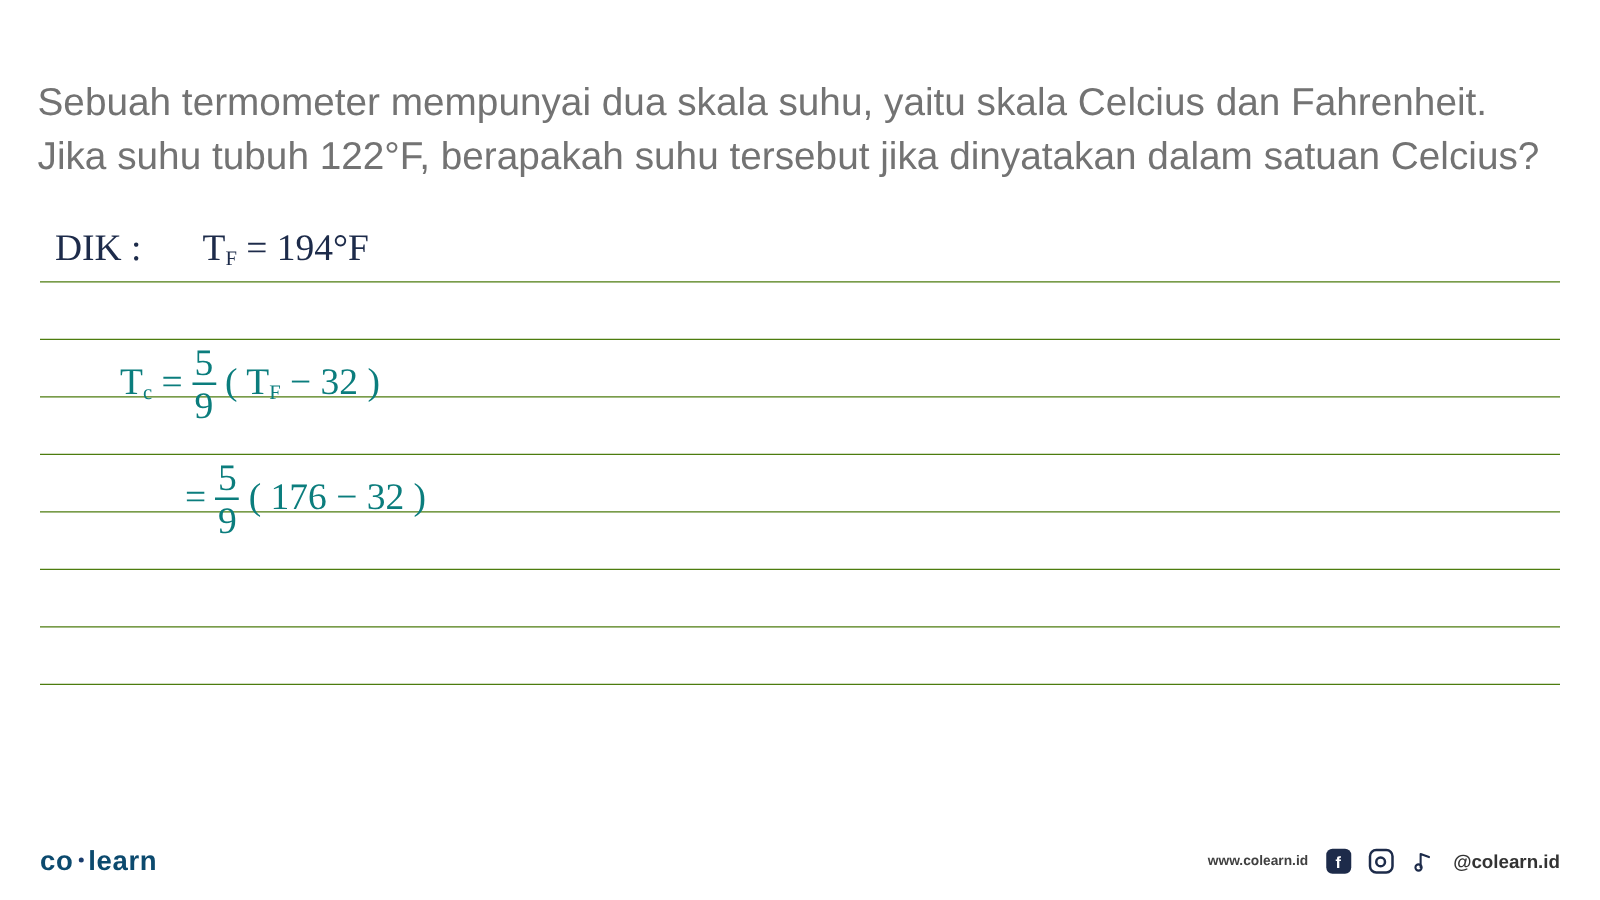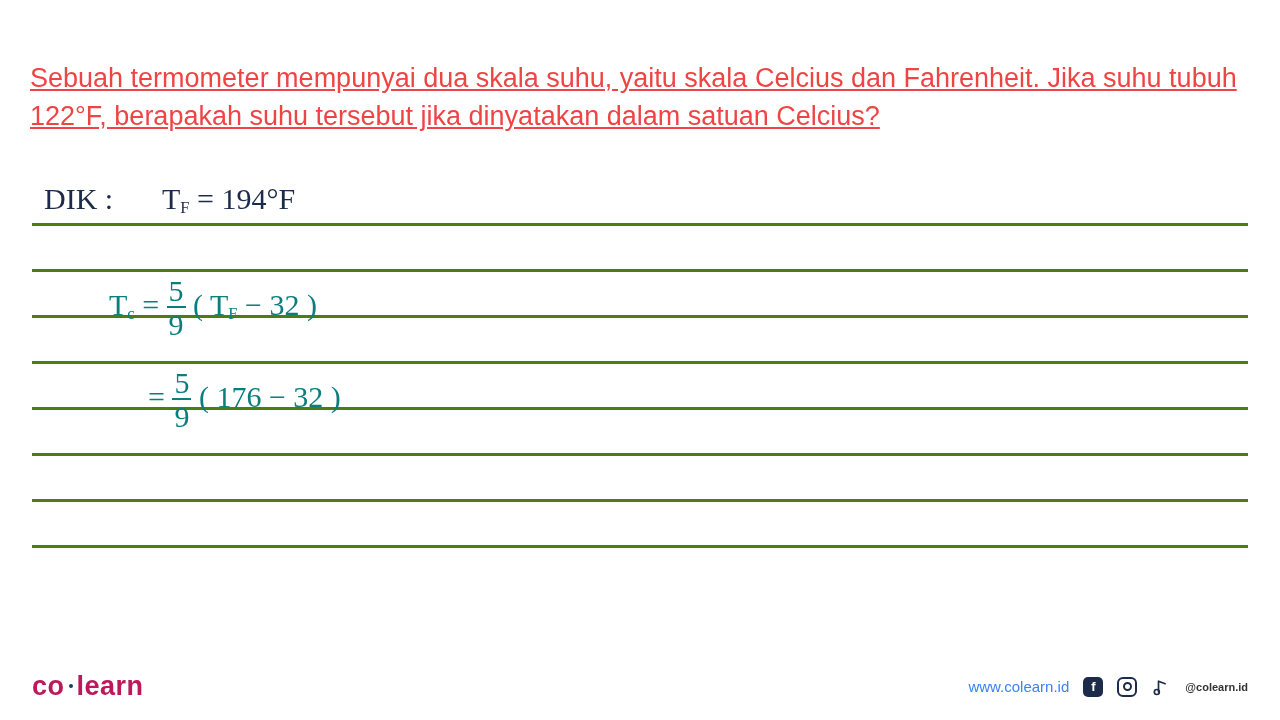--- a/index.html
+++ b/index.html
@@ -1,32 +1,32 @@
 <!DOCTYPE html>
 <html><head>
 <meta charset="utf-8">
 <style>
   * { margin: 0; padding: 0; box-sizing: border-box; }
   html, body { width: 1280px; height: 720px; background: #fff; font-family: "Segoe UI", Arial, sans-serif; overflow: hidden; }
   .page { position: relative; width: 1280px; height: 720px; }
-  .question { position: absolute; left: 30px; top: 60px; width: 1220px; font-size: 27px; line-height: 1.4; color: #ef4444; text-decoration: underline; }
+  .question { position: absolute; left: 30px; top: 60px; width: 1220px; font-size: 31px; line-height: 1.4; color: #737373; }
   .ruled { position: absolute; left: 32px; top: 180px; width: 1216px; }
-  .rule { height: 46px; border-bottom: 3px solid #4d7c0f; position: relative; }
+  .rule { height: 46px; border-bottom: 1px solid #4d7c0f; position: relative; }
   .hw { position: absolute; font-family: "Comic Sans MS", "Bradley Hand", cursive; font-size: 30px; color: #1d2b4a; white-space: nowrap; }
   .hw.teal { color: #0b7d7d; }
   .sub { font-size: 0.55em; vertical-align: -0.25em; }
   .frac { display: inline-block; vertical-align: middle; text-align: center; line-height: 1; }
   .frac .num { display: block; border-bottom: 2px solid currentColor; padding: 0 2px; }
   .frac .den { display: block; padding-top: 2px; }
   .footer { position: absolute; left: 32px; bottom: 18px; width: 1216px; display: flex; align-items: center; justify-content: space-between; }
-  .brand { font-weight: 700; font-size: 27px; color: #be185d; letter-spacing: 0.5px; }
+  .brand { font-weight: 700; font-size: 22px; color: #0c4a6e; letter-spacing: 0.5px; }
   .brand .sep { display: inline-block; width: 4px; height: 4px; background: #1a3c6d; border-radius: 50%; vertical-align: middle; margin: 0 4px 4px 4px; }
   .right-foot { display: flex; align-items: center; gap: 14px; }
-  .url { font-size: 15px; color: #3b82f6; font-weight: 400; }
-  .handle { font-size: 11px; color: #333; font-weight: 600; }
+  .url { font-size: 11px; color: #404040; font-weight: 700; }
+  .handle { font-size: 15px; color: #333; font-weight: 600; }
   .icon-box { width: 20px; height: 20px; background: #1d2b4a; border-radius: 5px; display: inline-flex; align-items: center; justify-content: center; color: #fff; font-weight: 700; font-size: 13px; font-family: Arial, sans-serif; }
   .icon-outline { width: 20px; height: 20px; border: 2px solid #1d2b4a; border-radius: 6px; display: inline-flex; align-items: center; justify-content: center; }
   .icon-outline .inner { width: 9px; height: 9px; border: 2px solid #1d2b4a; border-radius: 50%; }
   .note-icon svg { width: 20px; height: 20px; display: block; }
 </style>
 </head>
 <body>
 
 <div class="page">
 
@@ -34,21 +34,21 @@
 
   <div class="ruled">
     <div class="rule">
       <span class="hw" style="left:12px; top:2px;">DIK :</span>
       <span class="hw" style="left:130px; top:2px;">
         <span>T</span><span class="sub">F</span><span> = 194°F</span>
       </span>
     </div>
     <div class="rule"></div>
     <div class="rule">
-      <span class="hw teal" style="left:77px; top:4px;">
+      <span class="hw teal" style="left:64px; top:4px;">
         <span>T</span><span class="sub">c</span><span> = </span>
         <span class="frac">
           <span class="num">5</span>
           <span class="den">9</span>
         </span>
         <span>( T</span><span class="sub">F</span><span> − 32 )</span>
       </span>
     </div>
     <div class="rule"></div>
     <div class="rule">

